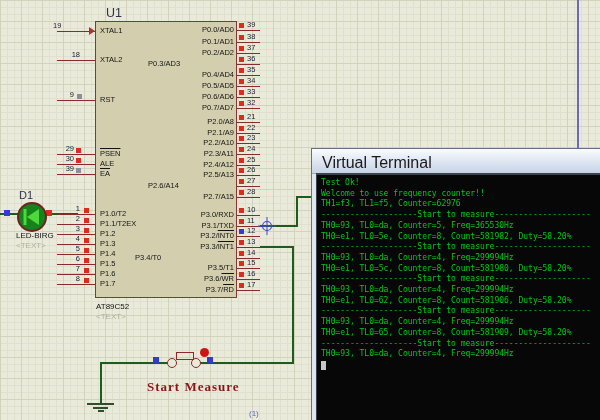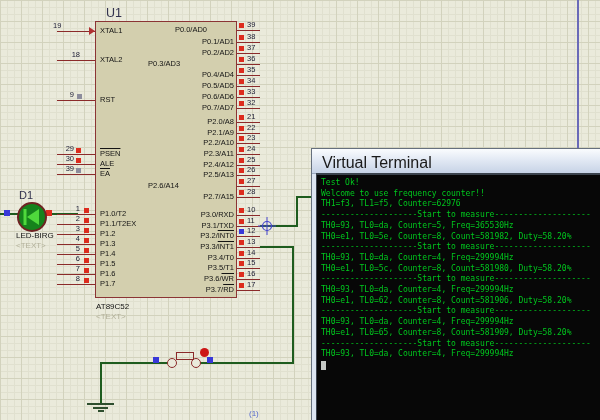--- a/index.html
+++ b/index.html
@@ -139,21 +139,21 @@
       <div class="pnum" style="left:53px;top:265px;width:27px;text-align:right">7</div>
       <div class="sq red" style="left:84px;top:268px"></div>
       <div class="plbl" style="left:100px;top:269px"><span>P1.6</span><span class="ovl"></span></div>
       <div class="pline" style="left:57px;top:284px;width:38px"></div>
       <div class="pnum" style="left:53px;top:275px;width:27px;text-align:right">8</div>
       <div class="sq red" style="left:84px;top:278px"></div>
       <div class="plbl" style="left:100px;top:279px"><span>P1.7</span><span class="ovl"></span></div>
       <div class="pline" style="left:237px;top:30px;width:23px"></div>
       <div class="pnum" style="left:247px;top:21px;width:14px">39</div>
       <div class="sq red" style="left:239px;top:23px"></div>
-      <div class="plbl" style="left:148px;top:25px;width:86px;text-align:center"><span>P0.0/AD0</span><span class="ovl"></span></div>
+      <div class="plbl" style="left:148px;top:25px;width:86px;text-align:right"><span>P0.0/AD0</span><span class="ovl"></span></div>
       <div class="pline" style="left:237px;top:42px;width:23px"></div>
       <div class="pnum" style="left:247px;top:33px;width:14px">38</div>
       <div class="sq red" style="left:239px;top:35px"></div>
       <div class="plbl" style="left:148px;top:37px;width:86px;text-align:right"><span>P0.1/AD1</span><span class="ovl"></span></div>
       <div class="pline" style="left:237px;top:53px;width:23px"></div>
       <div class="pnum" style="left:247px;top:44px;width:14px">37</div>
       <div class="sq red" style="left:239px;top:46px"></div>
       <div class="plbl" style="left:148px;top:48px;width:86px;text-align:right"><span>P0.2/AD2</span><span class="ovl"></span></div>
       <div class="pline" style="left:237px;top:64px;width:23px"></div>
       <div class="pnum" style="left:247px;top:55px;width:14px">36</div>
@@ -219,21 +219,21 @@
       <div class="pnum" style="left:247px;top:227px;width:14px">12</div>
       <div class="sq blue" style="left:239px;top:229px"></div>
       <div class="plbl" style="left:148px;top:231px;width:86px;text-align:right"><span>P3.2/</span><span class="ovl">INT0</span></div>
       <div class="pline" style="left:237px;top:247px;width:23px"></div>
       <div class="pnum" style="left:247px;top:238px;width:14px">13</div>
       <div class="sq red" style="left:239px;top:240px"></div>
       <div class="plbl" style="left:148px;top:242px;width:86px;text-align:right"><span>P3.3/</span><span class="ovl">INT1</span></div>
       <div class="pline" style="left:237px;top:258px;width:23px"></div>
       <div class="pnum" style="left:247px;top:249px;width:14px">14</div>
       <div class="sq red" style="left:239px;top:251px"></div>
-      <div class="plbl" style="left:148px;top:253px;width:86px;text-align:right"><span>P3.4/T0</span><span class="ovl"></span></div>
+      <div class="plbl" style="left:135px;top:253px;width:86px;text-align:left"><span>P3.4/T0</span><span class="ovl"></span></div>
       <div class="pline" style="left:237px;top:268px;width:23px"></div>
       <div class="pnum" style="left:247px;top:259px;width:14px">15</div>
       <div class="sq red" style="left:239px;top:261px"></div>
       <div class="plbl" style="left:148px;top:263px;width:86px;text-align:right"><span>P3.5/T1</span><span class="ovl"></span></div>
       <div class="pline" style="left:237px;top:279px;width:23px"></div>
       <div class="pnum" style="left:247px;top:270px;width:14px">16</div>
       <div class="sq red" style="left:239px;top:272px"></div>
       <div class="plbl" style="left:148px;top:274px;width:86px;text-align:right"><span>P3.6/</span><span class="ovl">WR</span></div>
       <div class="pline" style="left:237px;top:290px;width:23px"></div>
       <div class="pnum" style="left:247px;top:281px;width:14px">17</div>
@@ -252,20 +252,21 @@
   <div class="abs ph-lbl" style="left:16px;top:241px">&lt;TEXT&gt;</div>
   <div class="sq blue" style="left:4px;top:210px;width:6px;height:6px"></div>
   <div class="sq red" style="left:46px;top:210px;width:6px;height:6px"></div>
 
   <div class="btn-term" style="left:167px;top:358px"></div>
   <div class="btn-term" style="left:191px;top:358px"></div>
   <div id="btn-cap" class="abs"></div>
   <div id="btn-dot" class="abs"></div>
   <div class="sq blue" style="left:153px;top:357px;width:6px;height:6px"></div>
   <div class="sq blue" style="left:207px;top:357px;width:6px;height:6px"></div>
+  <div id="measure-lbl" class="abs">Start Measure</div>
 
   <div id="origin-marker" class="abs">
     <svg width="18" height="18" viewBox="0 0 18 18">
       <circle cx="9" cy="9" r="4.5" fill="none" stroke="#4444cc" stroke-width="1.2"></circle>
       <line x1="0" y1="9" x2="18" y2="9" stroke="#4444cc" stroke-width="1"></line>
       <line x1="9" y1="0" x2="9" y2="18" stroke="#4444cc" stroke-width="1"></line>
     </svg>
   </div>
 
   <div id="cursor-artifact" class="abs">(1)</div>

